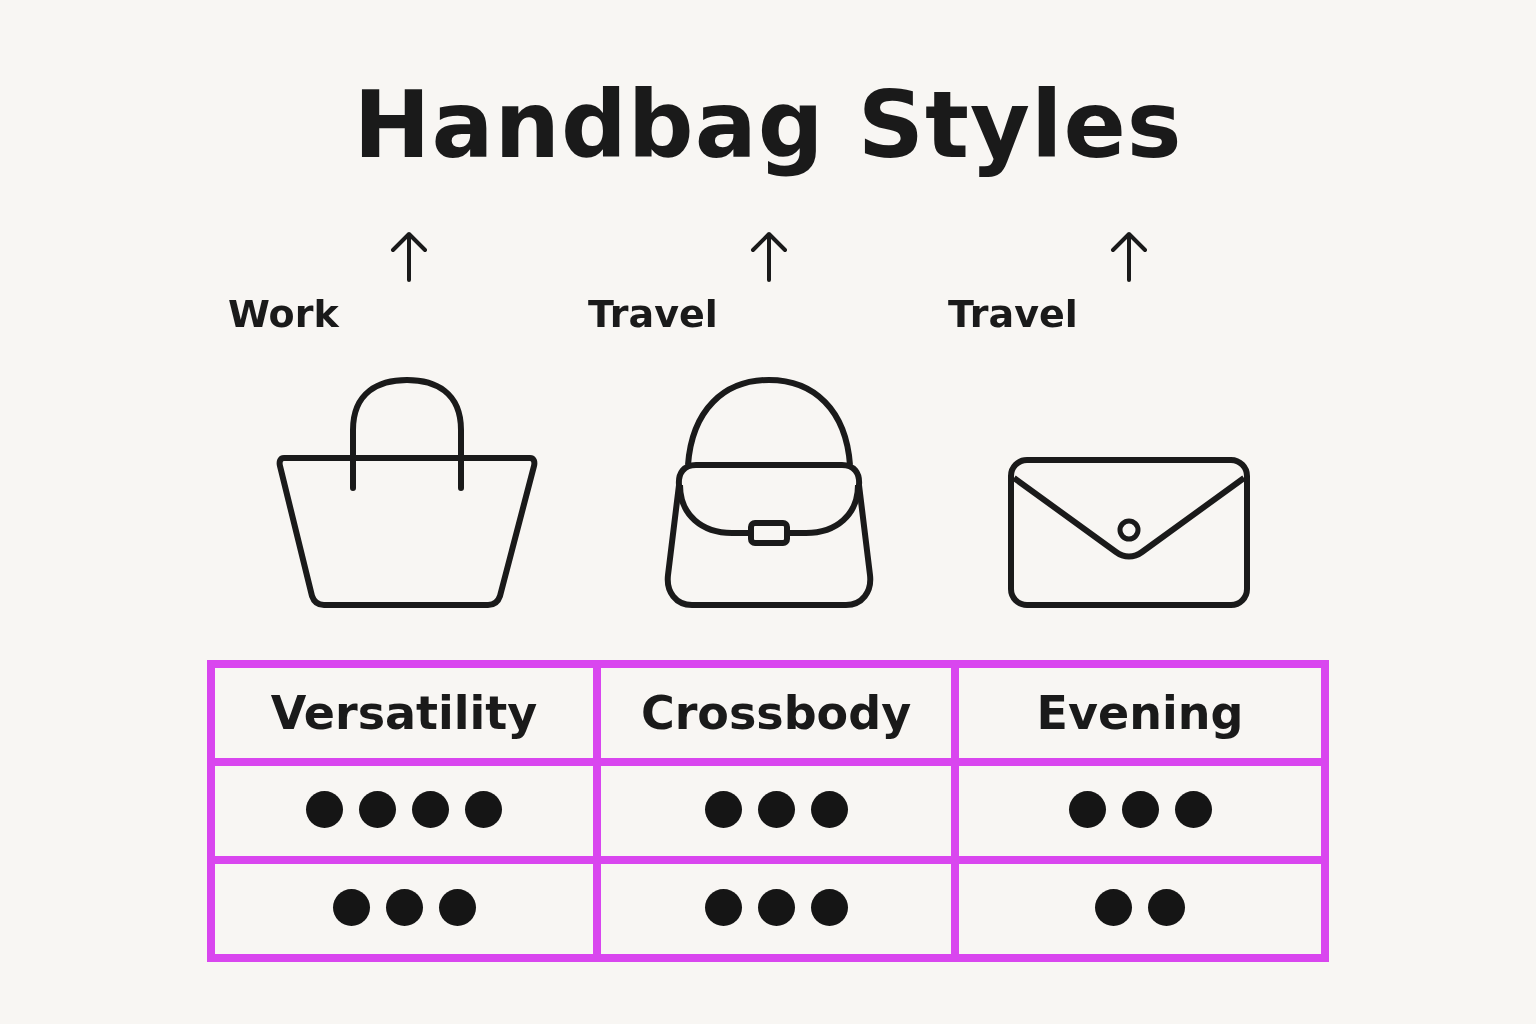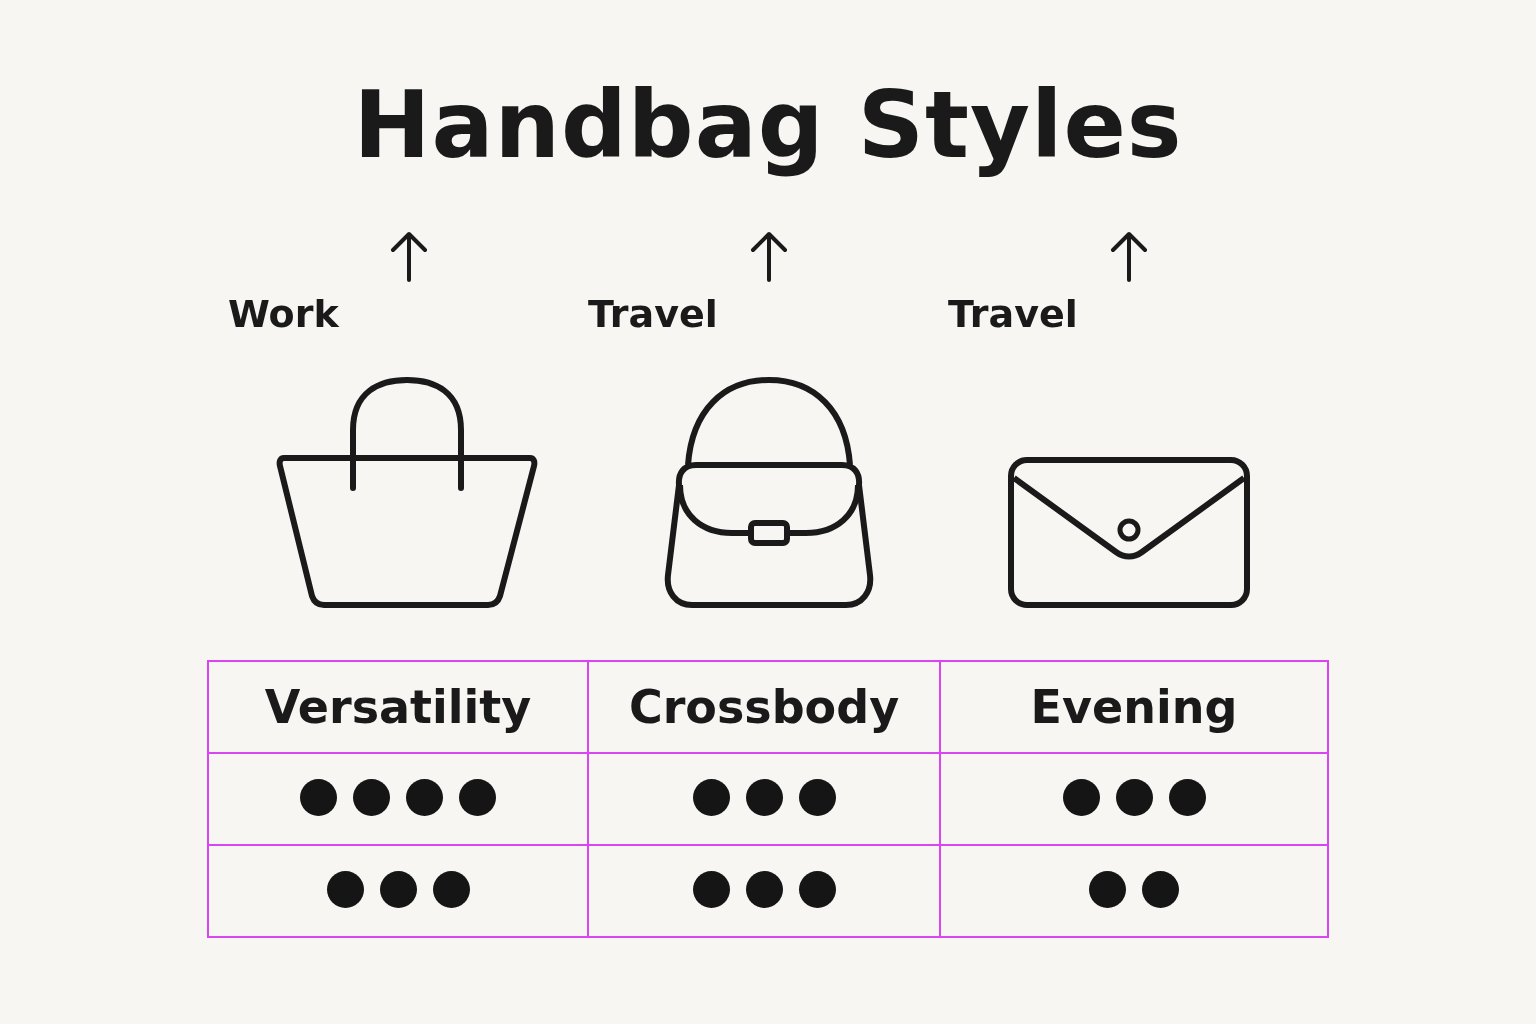--- a/index.html
+++ b/index.html
@@ -2,21 +2,21 @@
 <html><head>
 <meta charset="utf-8">
 <style>
   html, body { margin:0; padding:0; }
   body { width:1536px; height:1024px; background:#f8f6f3; position:relative; overflow:hidden; font-family:"DejaVu Sans", sans-serif; color:#1a1a1a; }
   .title { position:absolute; left:0; width:1536px; top:72px; text-align:center; font-size:92px; font-weight:bold; letter-spacing:1px; }
   .arrow { position:absolute; top:228px; width:40px; height:56px; }
   .label { position:absolute; top:292px; width:360px; text-align:left; font-size:38px; font-weight:bold; }
   .icon { position:absolute; top:370px; }
   table { position:absolute; left:207px; top:660px; width:1122px; border-collapse:collapse; }
-  td { border:2px solid #d946ef; height:88px; text-align:center; vertical-align:middle; }
+  td { border:8px solid #d946ef; height:88px; text-align:center; vertical-align:middle; }
   td.head { font-size:46px; font-weight:bold; }
   .dots { display:inline-flex; gap:16px; }
   .dot { width:37px; height:37px; border-radius:50%; background:#151515; display:inline-block; }
 </style>
 </head>
 <body>
 
 <div class="title">Handbag Styles</div>
 
 <svg class="arrow" style="left:389px;" viewBox="0 0 40 56">

